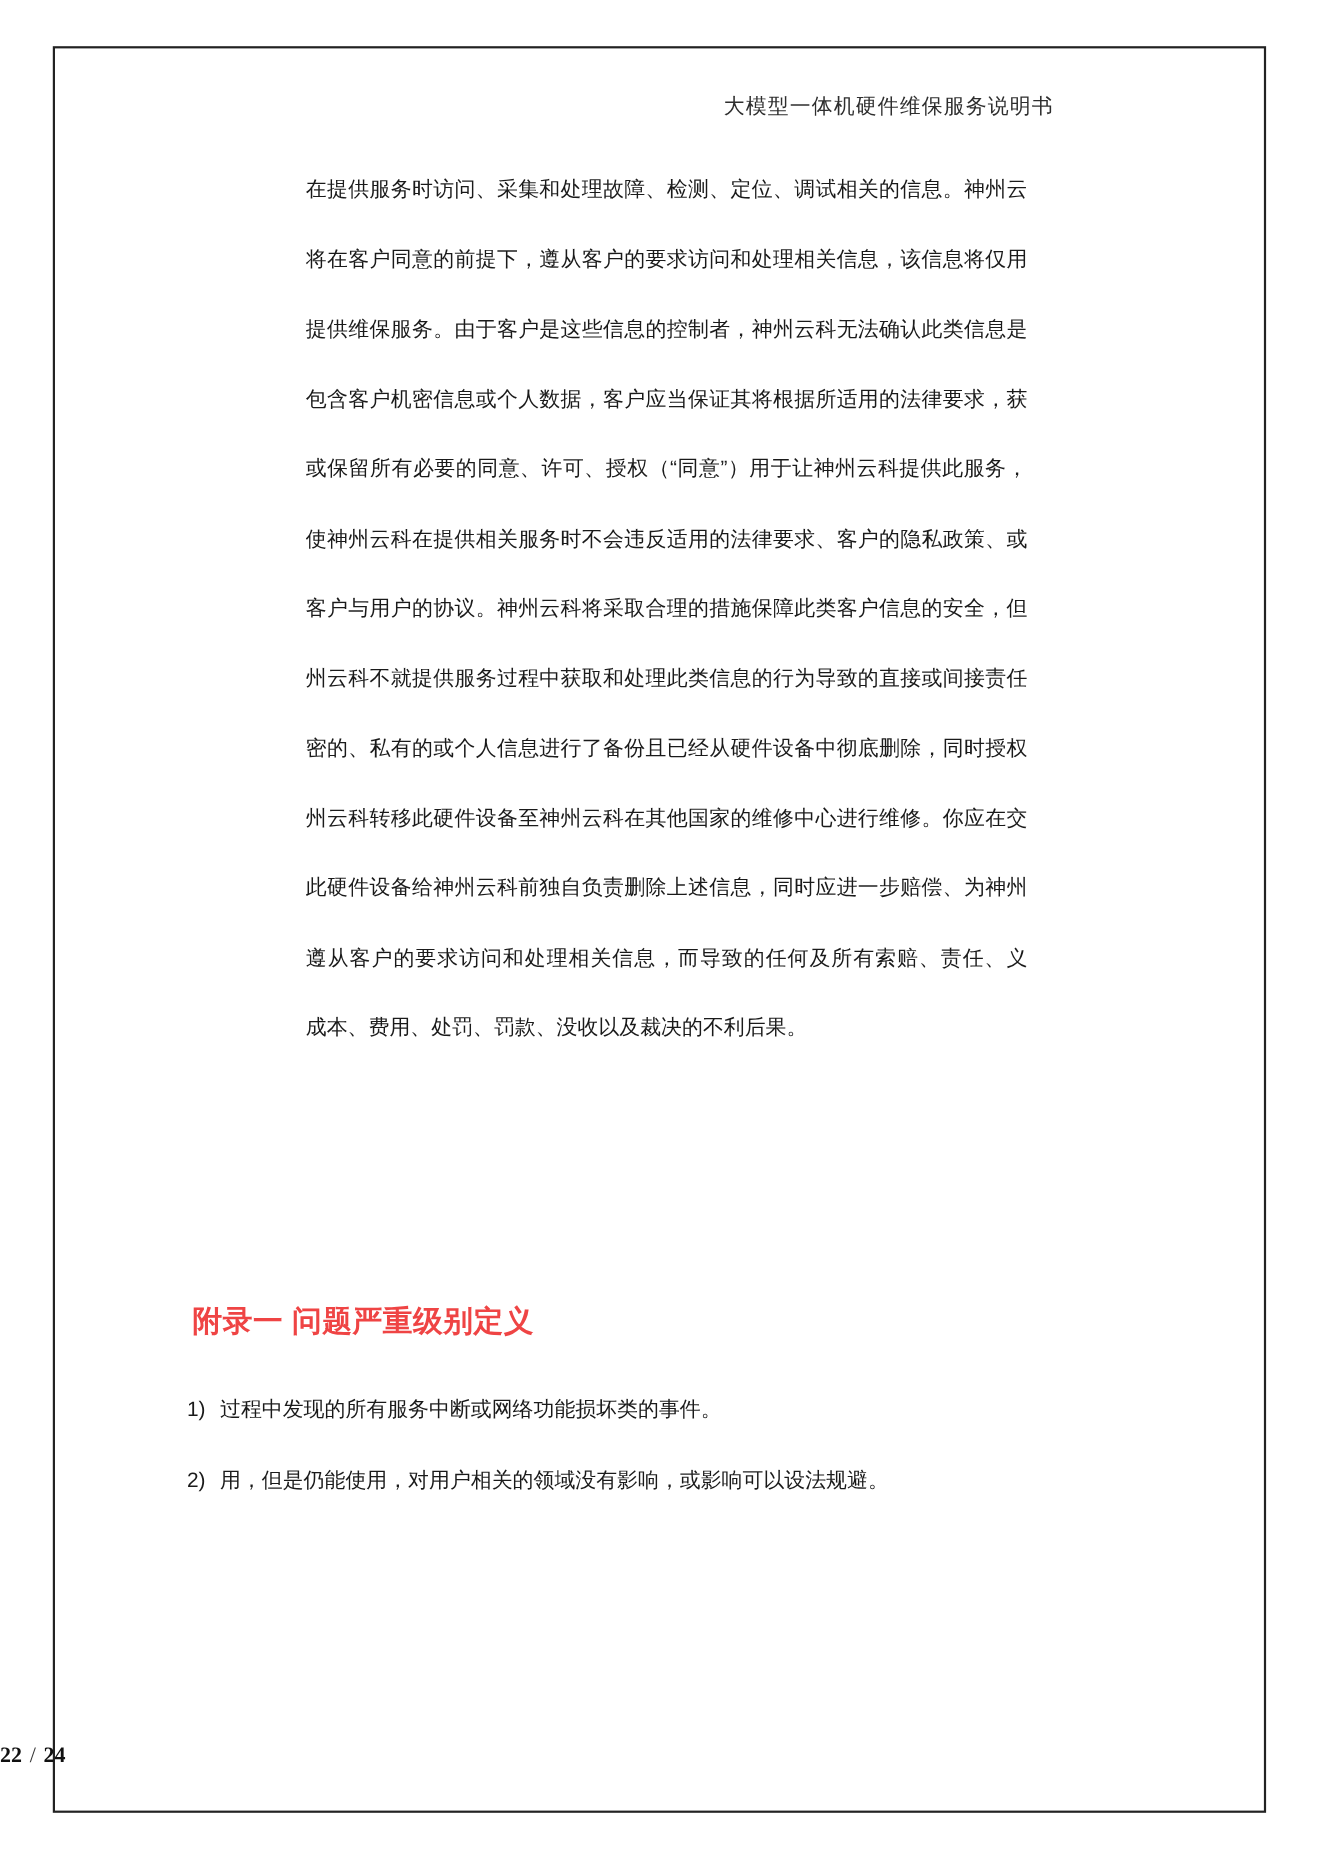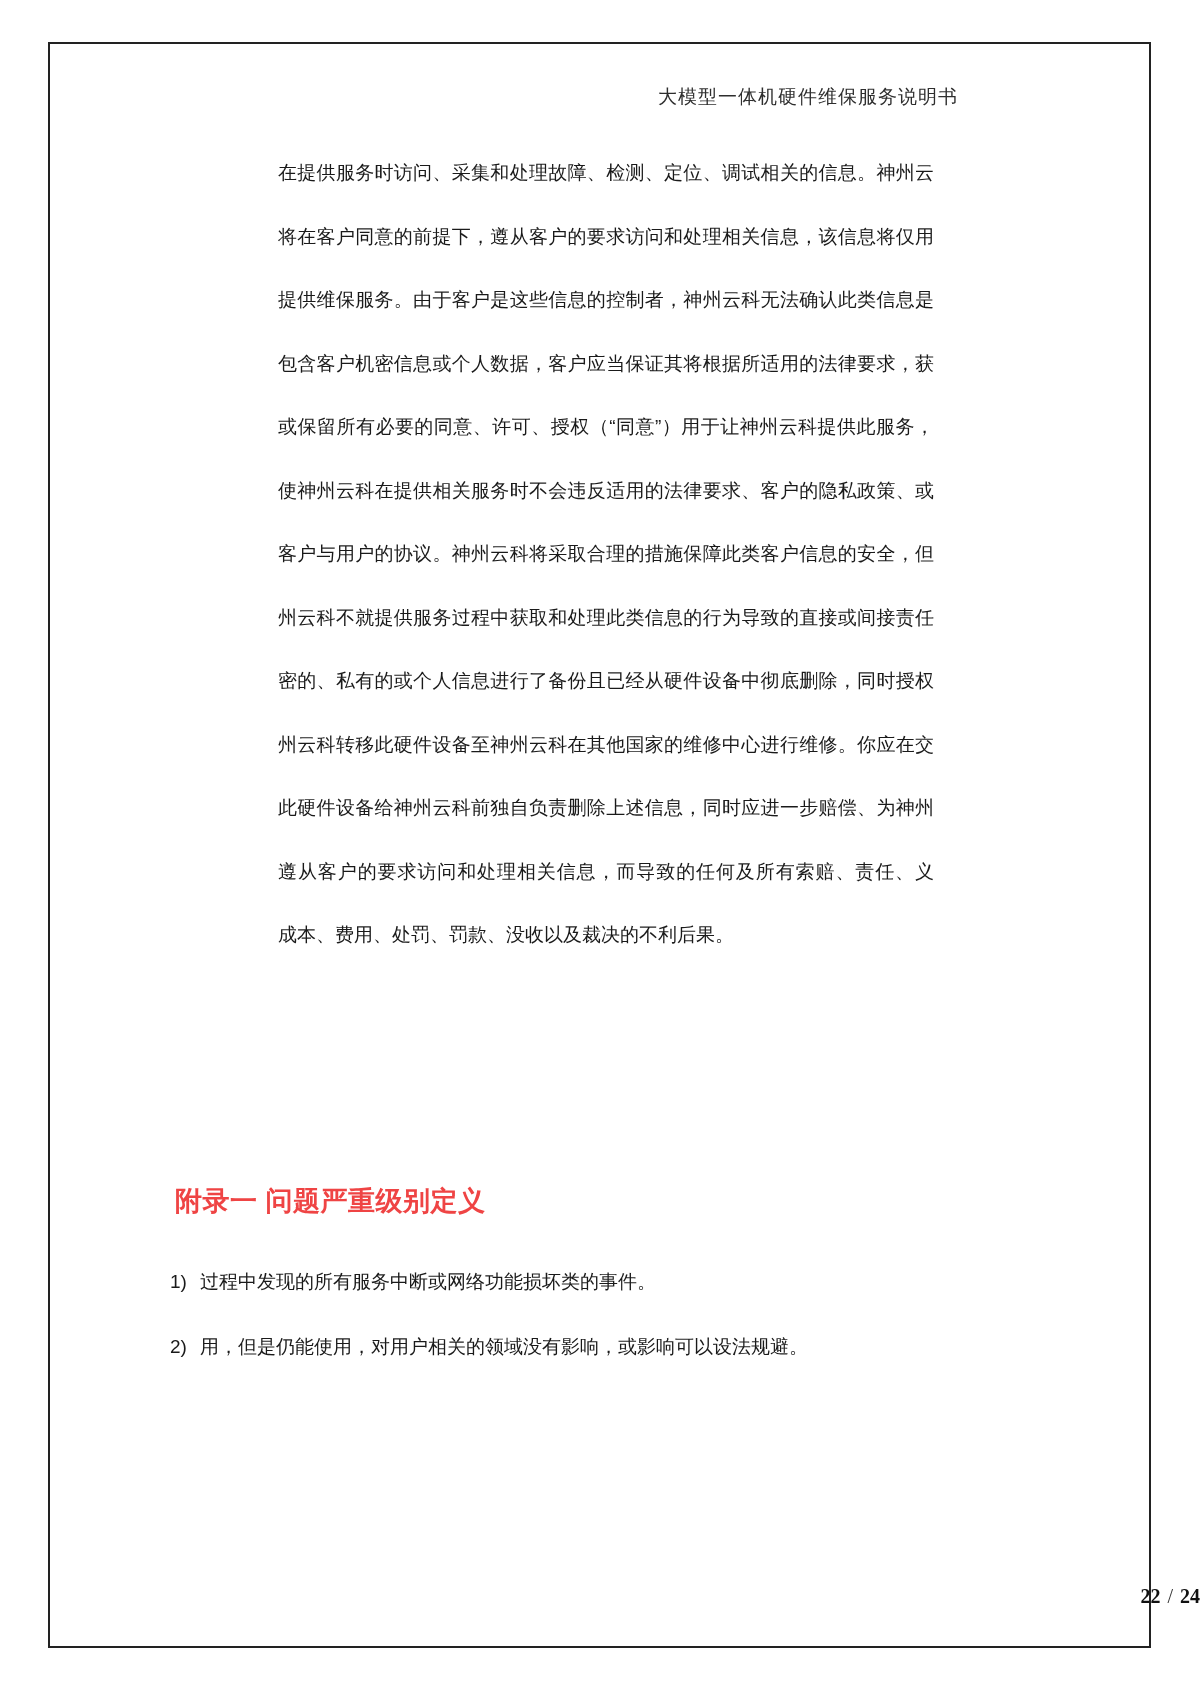--- a/index.html
+++ b/index.html
@@ -75,21 +75,21 @@
     text-align-last:justify;
     overflow:hidden;
   }
   .list-item .line.end {
     text-align-last:left;
   }
   .footer {
     position:absolute;
     left:0; top:1585px;
     width:1200px;
-    text-align:right;
+    text-align:left;
     font-family:"Liberation Serif", serif;
     font-size:20px;
     color:#111111;
   }
   .footer .pnum { font-weight:bold; }
   .footer .sep { font-weight:normal; color:#333333; margin:0 7px; }
 </style>
 </head>
 <body>
 

